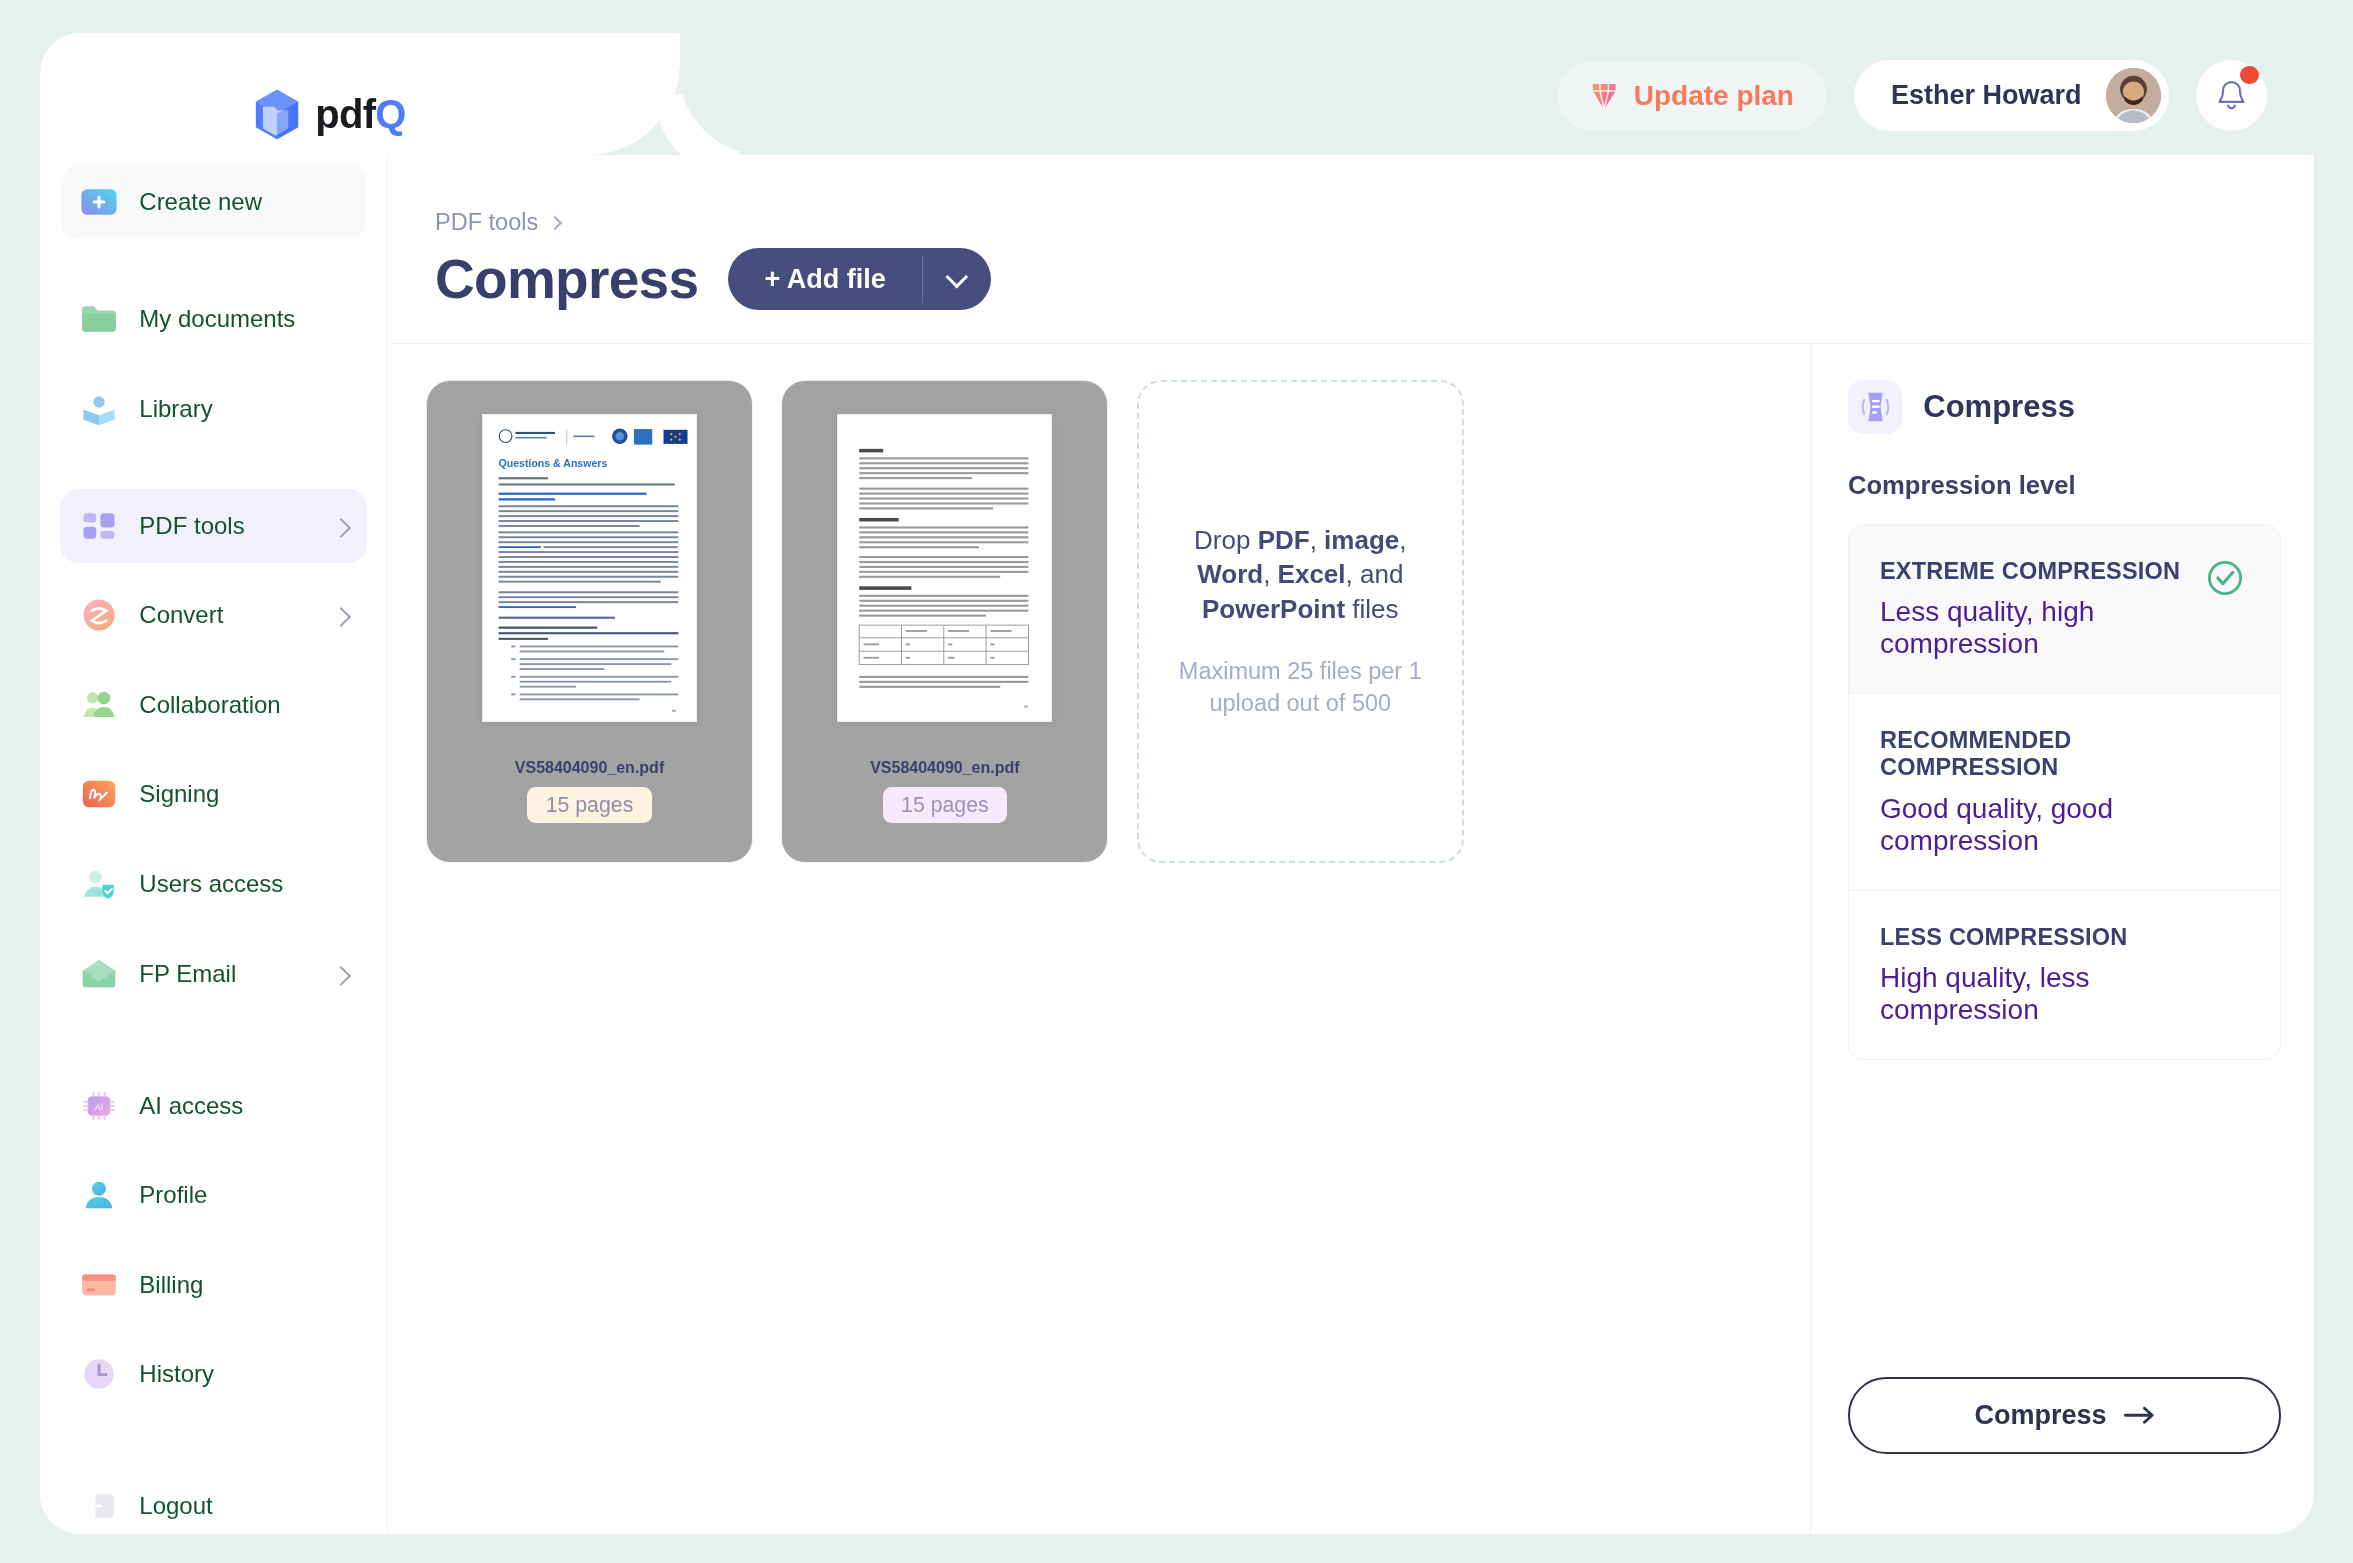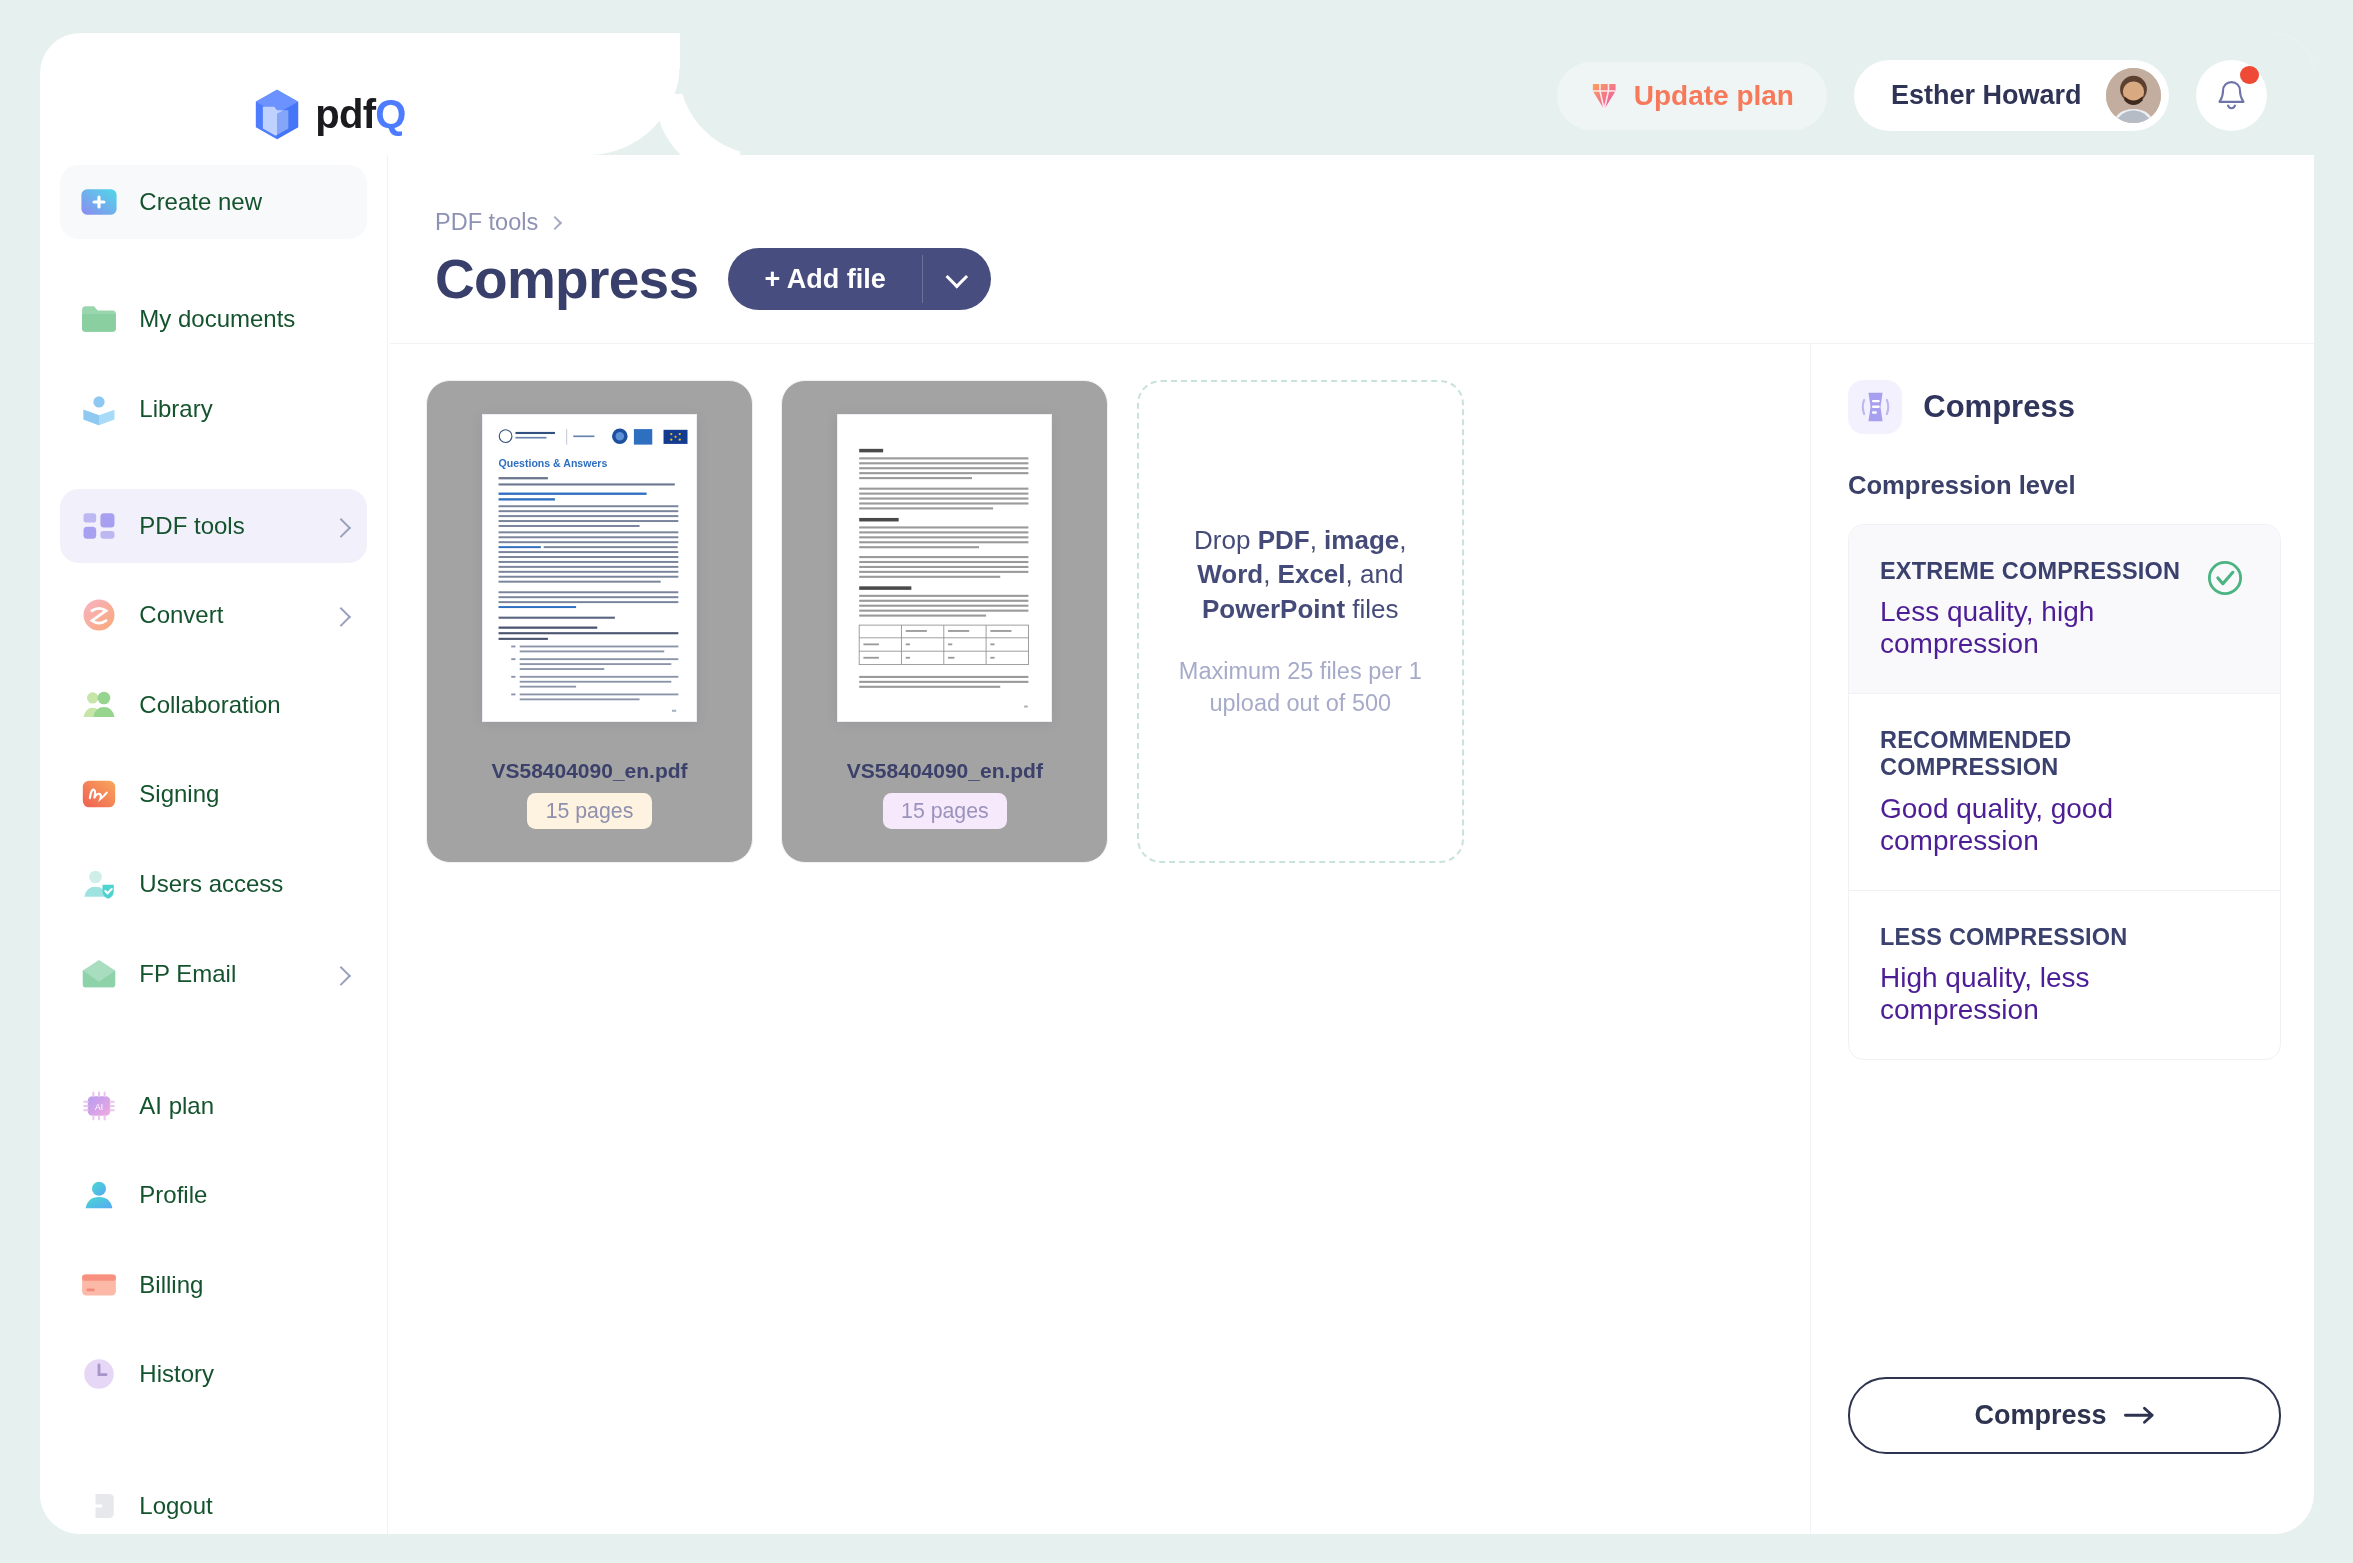--- a/index.html
+++ b/index.html
@@ -214,21 +214,21 @@
   .thumb {
     width: 215px; height: 308px;
     background: #fff;
     border: 0.7px solid #eceef3;
     box-shadow: 0 2.1px 11.4px rgba(60,70,110,.10);
     overflow: hidden;
   }
   .thumb svg { display: block; width: 100%; height: 100%; }
   .file-name {
     margin-top: 37px;
-    font-size: 21px; font-weight: 600; color: #3b416b;
+    font-size: 16px; font-weight: 600; color: #3b416b;
   }
   .pages-badge {
     margin-top: 10px;
     padding: 5.7px 18.5px; border-radius: 8.5px;
     font-size: 21.3px; font-weight: 500;
   }
   .badge-cream { background: #fdf3e0; color: #8f8fae; }
   .badge-lilac { background: #f6e9fb; color: #9a93bb; }
 
   .dropzone {
@@ -523,21 +523,21 @@
               </linearGradient>
             </defs>
         <rect x="11" y="13" width="32" height="28" rx="7" fill="url(#g4)"></rect>
         <g stroke="#e9c5ef" stroke-width="3" stroke-linecap="round">
           <path d="M19 13 v-5 M27 13 v-5 M35 13 v-5 M19 41 v5 M27 41 v5 M35 41 v5"></path>
           <path d="M11 21 h-5 M11 27 h-5 M11 33 h-5 M43 21 h5 M43 27 h5 M43 33 h5"></path>
         </g>
         <text x="27" y="32" font-size="12" fill="#fff" text-anchor="middle" font-family="Liberation Sans">AI</text>
           </svg>
       </span>
-      <span class="nav-label">AI plan</span>
+      <span class="nav-label">AI access</span>
     </div>
 
     <div class="nav-gap-sm"></div>
 
     <div class="nav-item">
       <span class="nav-ico">
         <svg viewBox="0 0 54 54">
             <defs>
               <linearGradient id="g5" x1="0" y1="0" x2="1" y2="1">
                 <stop offset="0" stop-color="#48d8d0"></stop>

